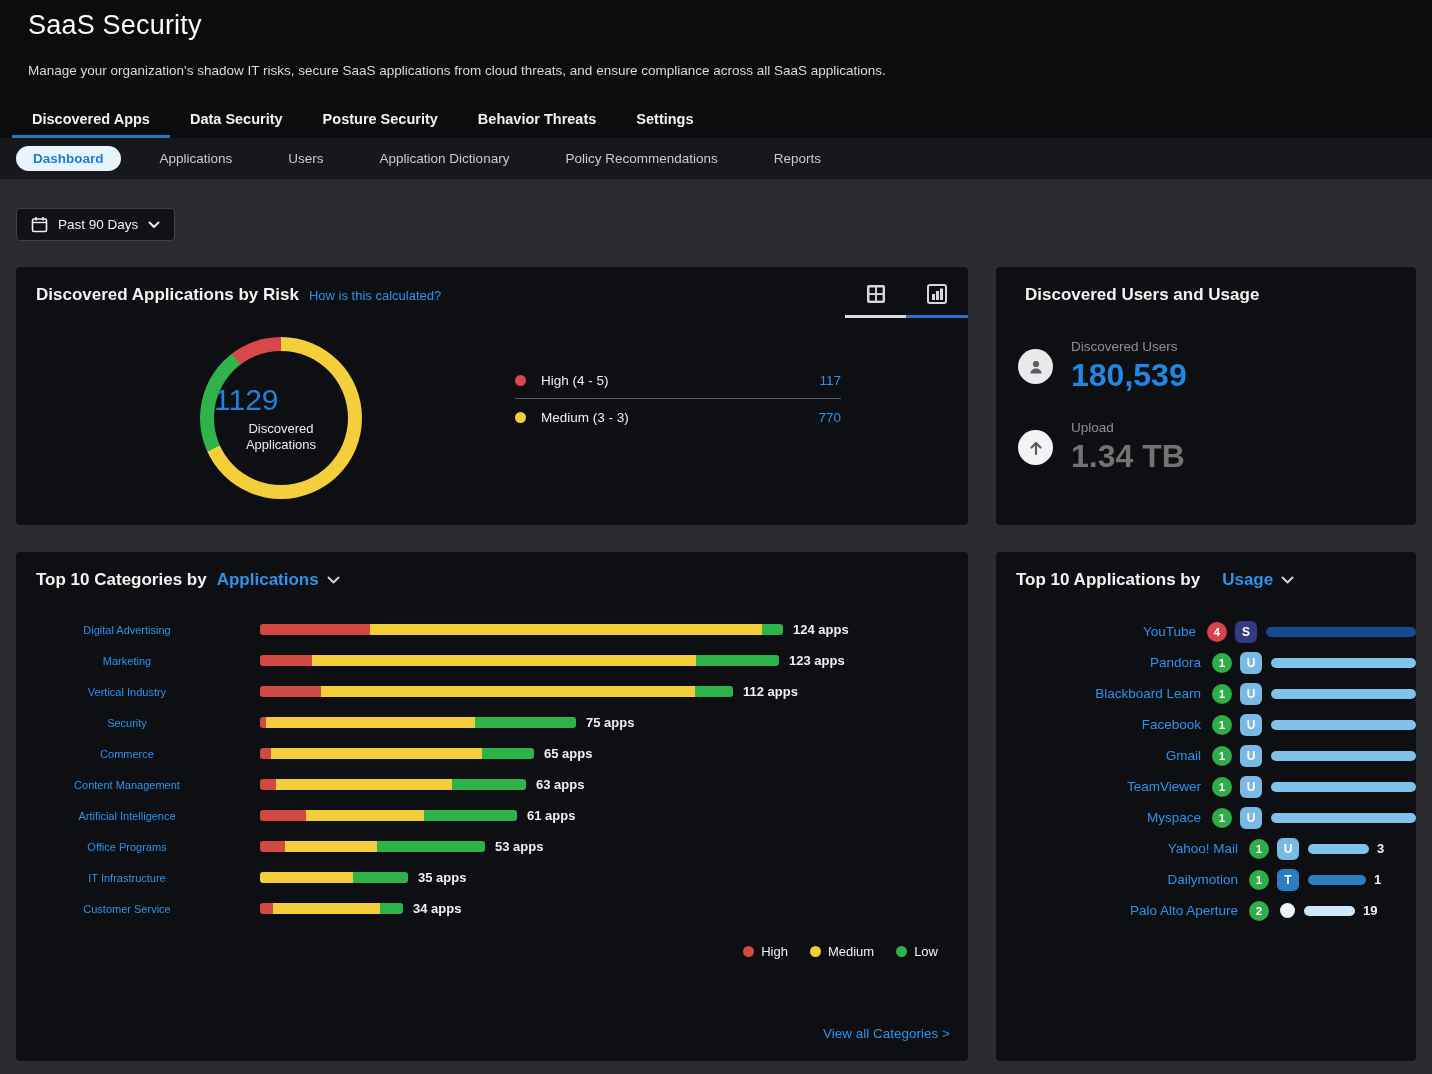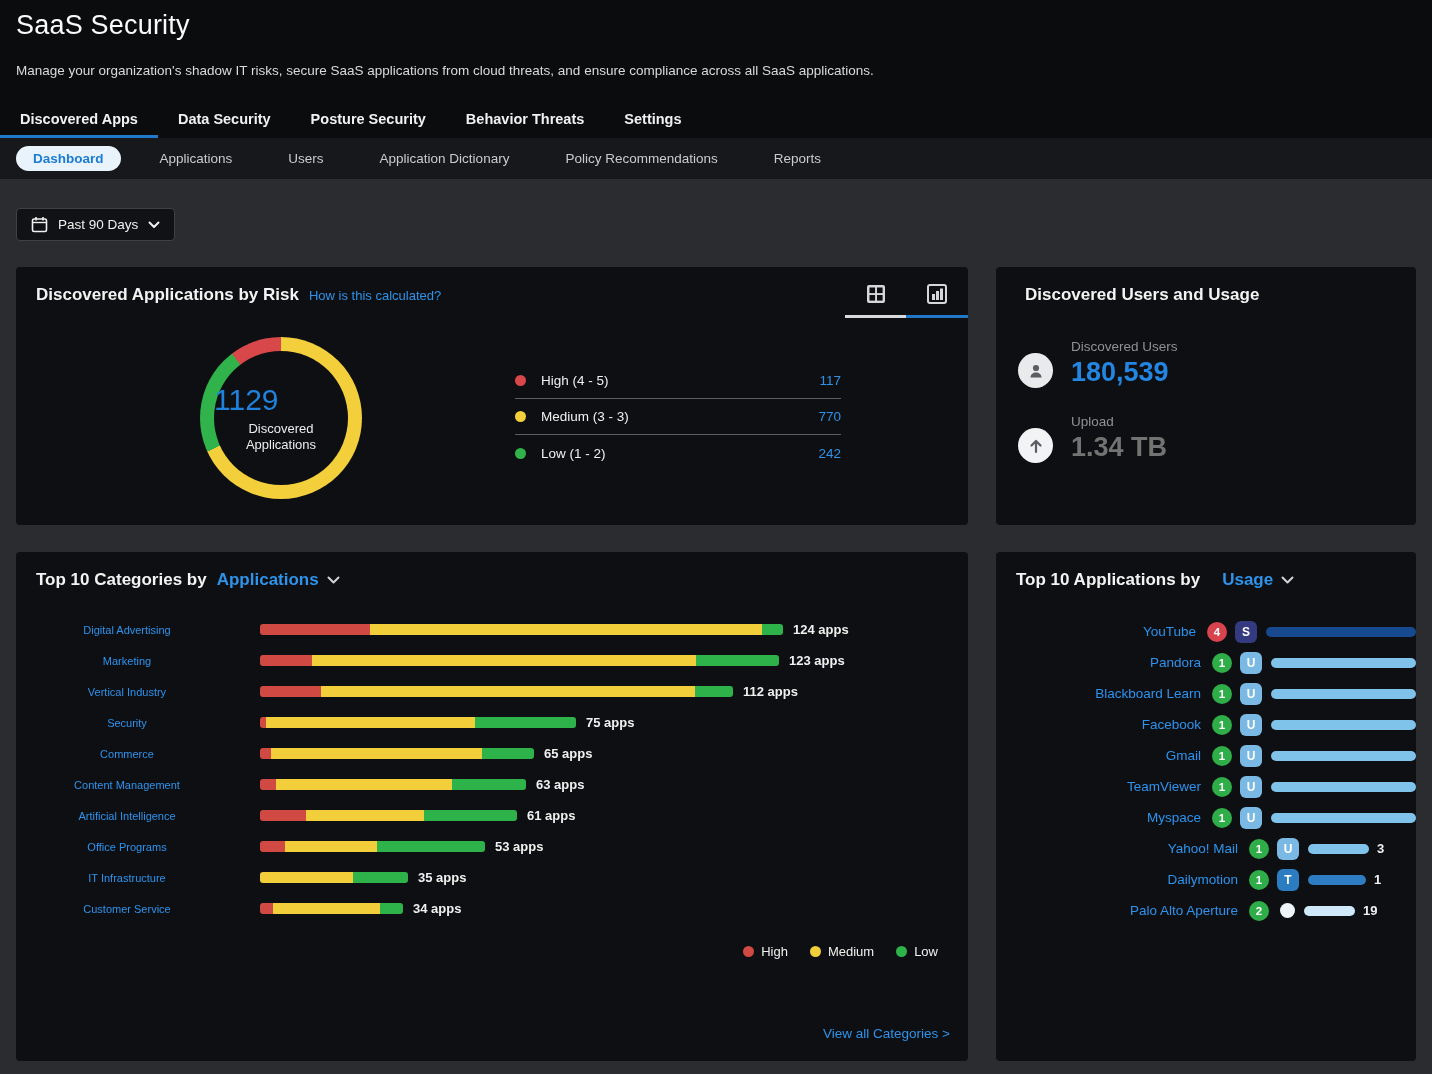--- a/index.html
+++ b/index.html
@@ -3,21 +3,21 @@
 <meta charset="utf-8">
 <style>
   * { margin:0; padding:0; box-sizing:border-box; }
   html,body { width:1432px; height:1074px; overflow:hidden; }
   body {
     font-family:"Liberation Sans", sans-serif;
     background:#2b2c2f; color:#ececec;
     position:relative;
   }
   
-  .hdr { background:#0b0c0e; padding:10px 0 0 0; }
+  .hdr { background:#0b0c0e; padding:10px 0 0 12px; }
   .hdr-inner { padding:0 16px; }
   .page-title { font-size:27px; font-weight:500; color:#fafafa; letter-spacing:.2px; }
   .page-desc { margin-top:22px; font-size:13.5px; color:#d9dadc; }
   .tabs { display:flex; margin-top:24px; }
   .tab { padding:9px 20px 8px 20px; font-size:14.5px; font-weight:700; color:#f1f1f1;
          border-bottom:3px solid transparent; cursor:pointer; white-space:nowrap; }
   .tab.active { border-bottom-color:#1f7ac9; }
   
   .subbar { background:#17181c; height:41px; display:flex; align-items:center; padding:0 16px; }
   .subtab { font-size:13.5px; color:#c9cbce; margin-right:22px; padding:5px 17px; cursor:pointer; white-space:nowrap; }
@@ -52,26 +52,26 @@
   .donut-total { color:#1f82dc; font-size:30px; font-weight:500; }
   .donut-sub { color:#ececec; font-size:13px; margin-top:4px; line-height:1.25; text-align:center; }
   
   .risk-legend { position:absolute; left:499px; top:96px; width:326px; }
   .rl-row { display:flex; align-items:center; height:36px; border-bottom:1px solid #5b5e62; }
   .rl-row:last-child { border-bottom:none; }
   .dot { width:11px; height:11px; border-radius:50%; flex-shrink:0; }
   .rl-label { margin-left:15px; font-size:13.5px; color:#f0f0f0; }
   .rl-val { margin-left:auto; font-size:13.5px; color:#2e93ea; cursor:pointer; }
   
-  .uu-row { display:flex; align-items:flex-end; gap:18px; margin:0 0 0 22px; }
+  .uu-row { display:flex; align-items:center; gap:18px; margin:0 0 0 22px; }
   .uu-first { margin-top:34px; } .uu-second { margin-top:26px; }
   .uu-circle { width:35px; height:35px; border-radius:50%; background:#e9eaec;
                display:flex; align-items:center; justify-content:center; flex-shrink:0; }
   .uu-label { font-size:13.5px; color:#8f9194; }
-  .uu-value { font-size:27px; font-weight:600; margin-top:3px; }
+  .uu-value { font-size:32px; font-weight:600; margin-top:3px; }
   .uu-value.blue { color:#2286e2; } .uu-value.white { color:#737373; }
   
   .cat-rows { margin-top:24px; }
   .cat-row { display:flex; align-items:center; height:31px; }
   .cat-label { width:222px; text-align:center; margin-right:22px; font-size:11px; color:#2d93ee; cursor:pointer; white-space:nowrap; }
   .cat-bar { display:flex; height:11px; border-radius:3px; overflow:hidden; }
   .cat-bar span { height:100%; display:block; }
   .cat-bar .hi { background:#d04a43; } .cat-bar .me { background:#f2cf3a; } .cat-bar .lo { background:#2eb34a; }
   .cat-val { margin-left:10px; font-size:13px; font-weight:700; color:#f0f0f0; white-space:nowrap; }
   .hml-legend { position:absolute; top:392px; right:30px; display:flex; align-items:center; gap:22px; }
@@ -190,25 +190,20 @@
           <div class="rl-row">
             <span class="dot" style="background: rgb(216, 72, 75);"></span>
             <span class="rl-label">High (4 - 5)</span>
             <span class="rl-val">117</span>
           </div>
           <div class="rl-row">
             <span class="dot" style="background: rgb(243, 207, 59);"></span>
             <span class="rl-label">Medium (3 - 3)</span>
             <span class="rl-val">770</span>
           </div>
-          <div class="rl-row">
-            <span class="dot" style="background: rgb(47, 179, 74);"></span>
-            <span class="rl-label">Low (1 - 2)</span>
-            <span class="rl-val">242</span>
-          </div>
         </div>
     </div>
 
     <div class="card card-r c2">
       <div class="title-row" style="padding-left:29px;">
         <span class="card-title">Discovered Users and Usage</span>
       </div>
       <div class="uu-row uu-first">
         <div class="uu-circle">
           <svg width="20" height="20" viewBox="0 0 20 20">

